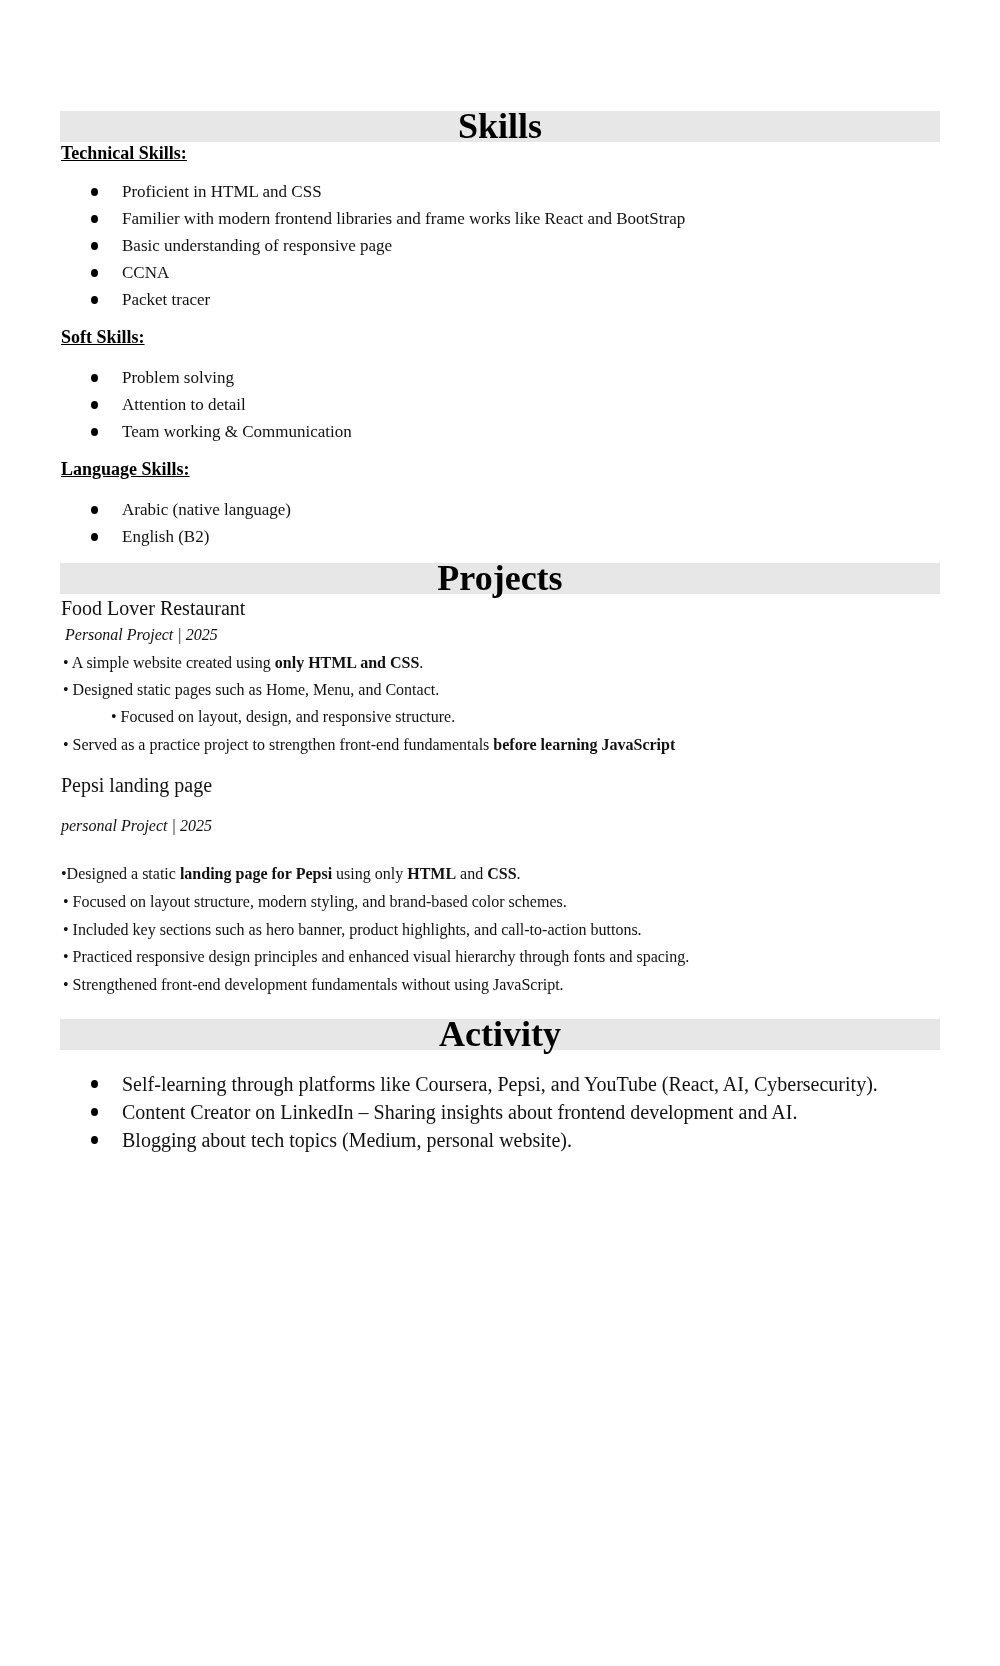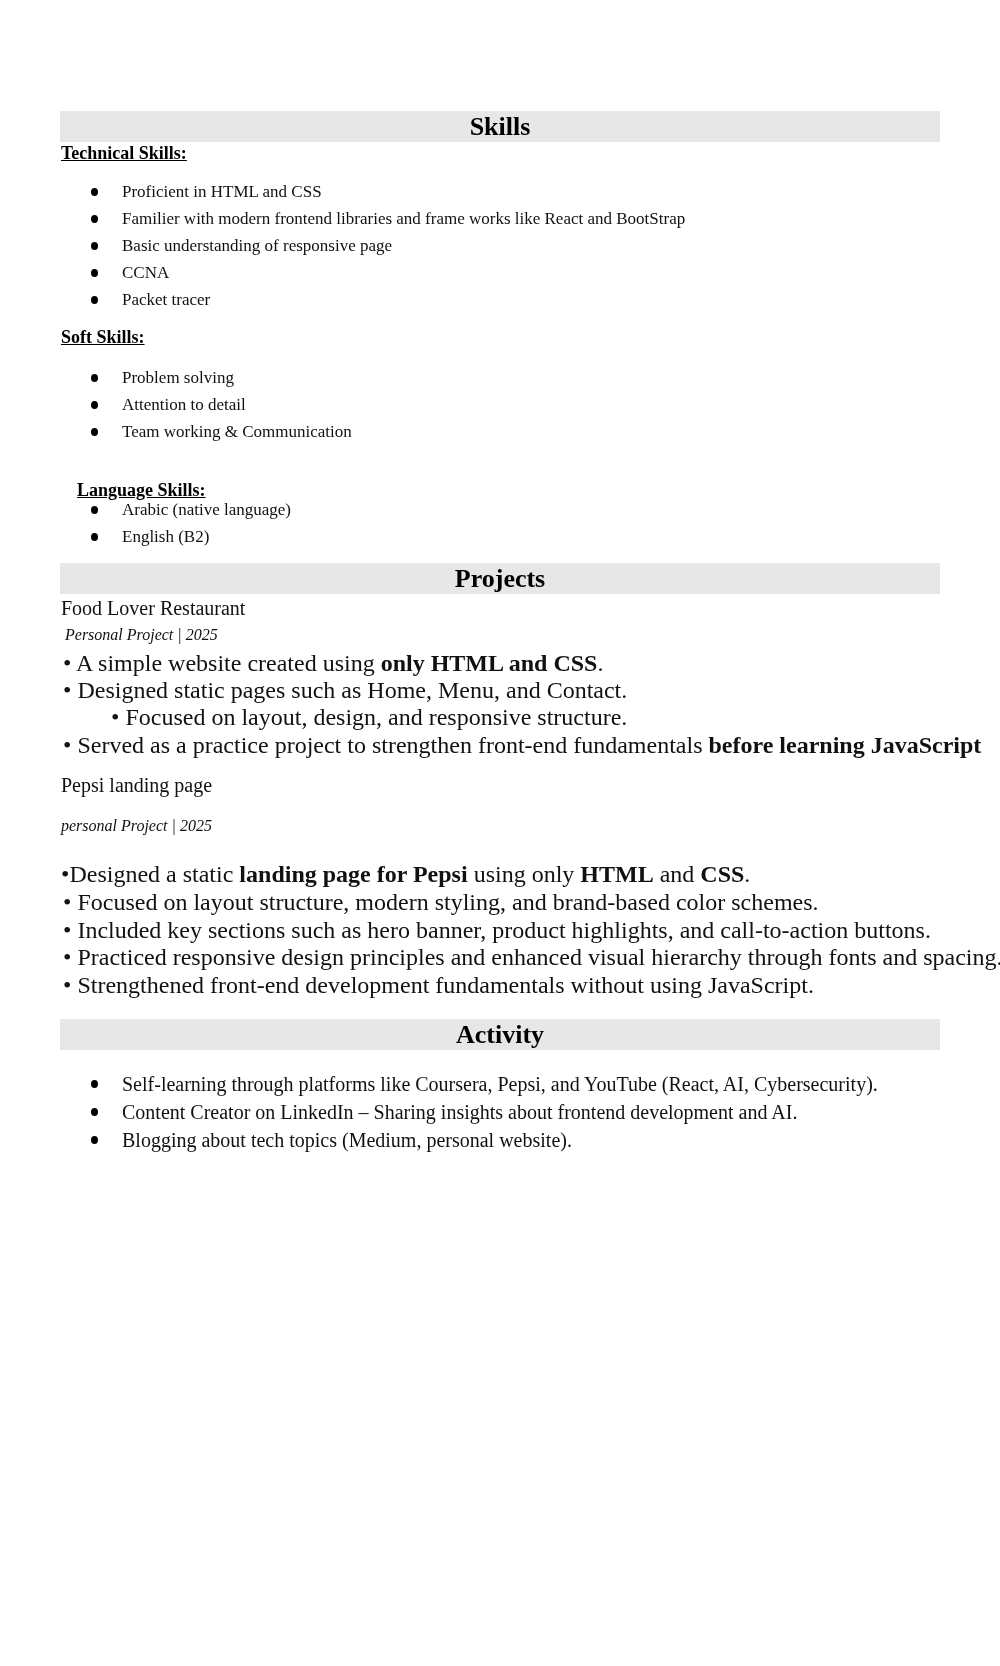--- a/index.html
+++ b/index.html
@@ -3,42 +3,42 @@
   <meta charset="utf-8">
   <style>
     html, body { margin: 0; padding: 0; background: #ffffff; }
     body {
       width: 1000px; height: 1666px; position: relative; overflow: hidden;
       font-family: "Liberation Serif", "DejaVu Serif", serif; color: #111;
     }
     .section-bar {
       position: absolute; left: 60px; width: 880px; height: 31px;
       background: #e7e7e7; text-align: center;
-      font-weight: bold; font-size: 26px; line-height: 31px; color: #000;
+      font-weight: bold; font-size: 36px; line-height: 31px; color: #000;
     }
     .sub-head {
       position: absolute; left: 61px; font-size: 18px; font-weight: bold;
       text-decoration: underline; line-height: 20px; color: #000;
     }
     .skill-item {
       position: absolute; left: 0; font-size: 17px; line-height: 22px; white-space: nowrap;
     }
     .skill-item .dot {
       position: absolute; left: 91px; top: 7px; width: 7px; height: 8px;
       border-radius: 50%; background: #000;
     }
     .skill-item .txt { position: absolute; left: 122px; top: 0; }
     .proj-title {
       position: absolute; left: 61px; font-size: 20px; font-weight: normal; line-height: 24px;
     }
     .proj-sub {
       position: absolute; font-size: 16px; font-style: italic; line-height: 24px; text-align: center;
     }
     .proj-line {
-      position: absolute; left: 63px; font-size: 24px; line-height: 24px; white-space: nowrap;
+      position: absolute; left: 63px; font-size: 16px; line-height: 24px; white-space: nowrap;
     }
     .proj-line .b { font-weight: bold; }
     .act-item {
       position: absolute; left: 0; font-size: 20px; line-height: 24px; white-space: nowrap;
     }
     .act-item .dot {
       position: absolute; left: 91px; top: 8px; width: 7px; height: 8px;
       border-radius: 50%; background: #000;
     }
     .act-item .txt { position: absolute; left: 122px; top: 0; }
@@ -85,21 +85,21 @@
   <div class="skill-item" style="top:394px;">
     <span class="dot"></span>
     <span class="txt">Attention to detail</span>
   </div>
   <div class="skill-item" style="top:421px;">
     <span class="dot"></span>
     <span class="txt">Team working &amp; Communication</span>
   </div>
 </div>
 
-<div class="sub-head" style="top:480px;margin-left:16px;">Language Skills:</div>
+<div class="sub-head" style="top:459px;">Language Skills:</div>
 
 <div>
   <div class="skill-item" style="top:499px;">
     <span class="dot"></span>
     <span class="txt">Arabic (native language)</span>
   </div>
   <div class="skill-item" style="top:526px;">
     <span class="dot"></span>
     <span class="txt">English (B2)</span>
   </div>

